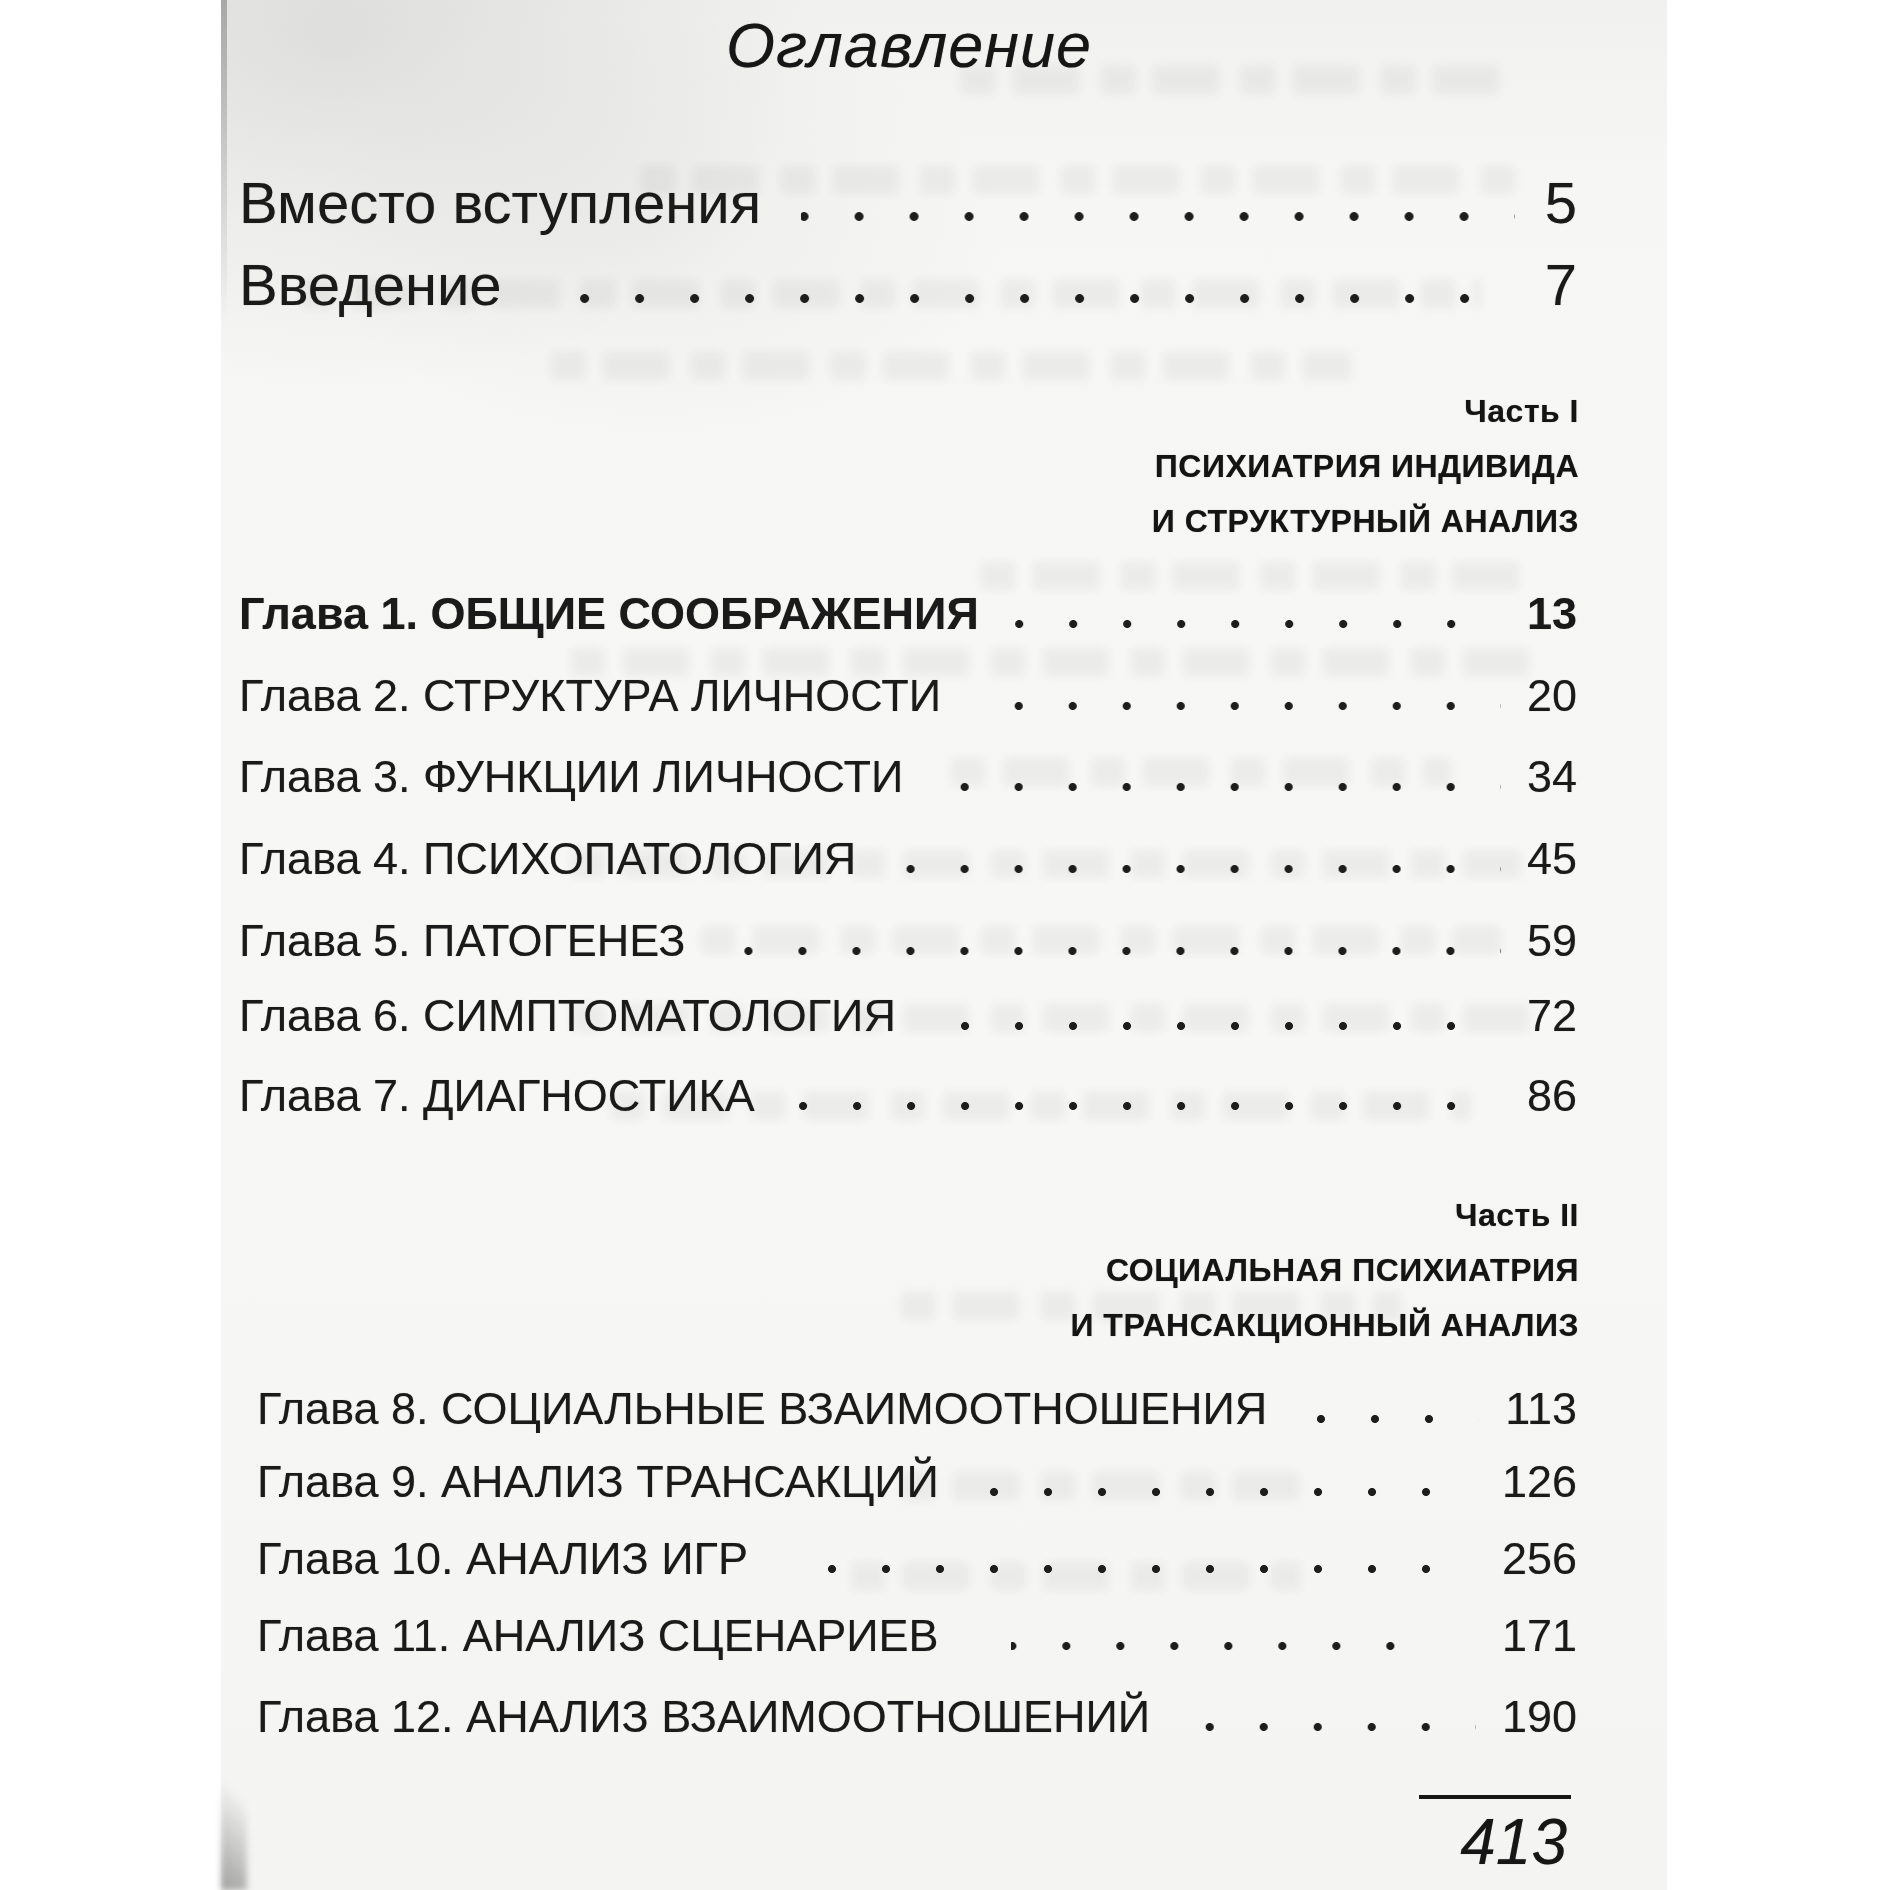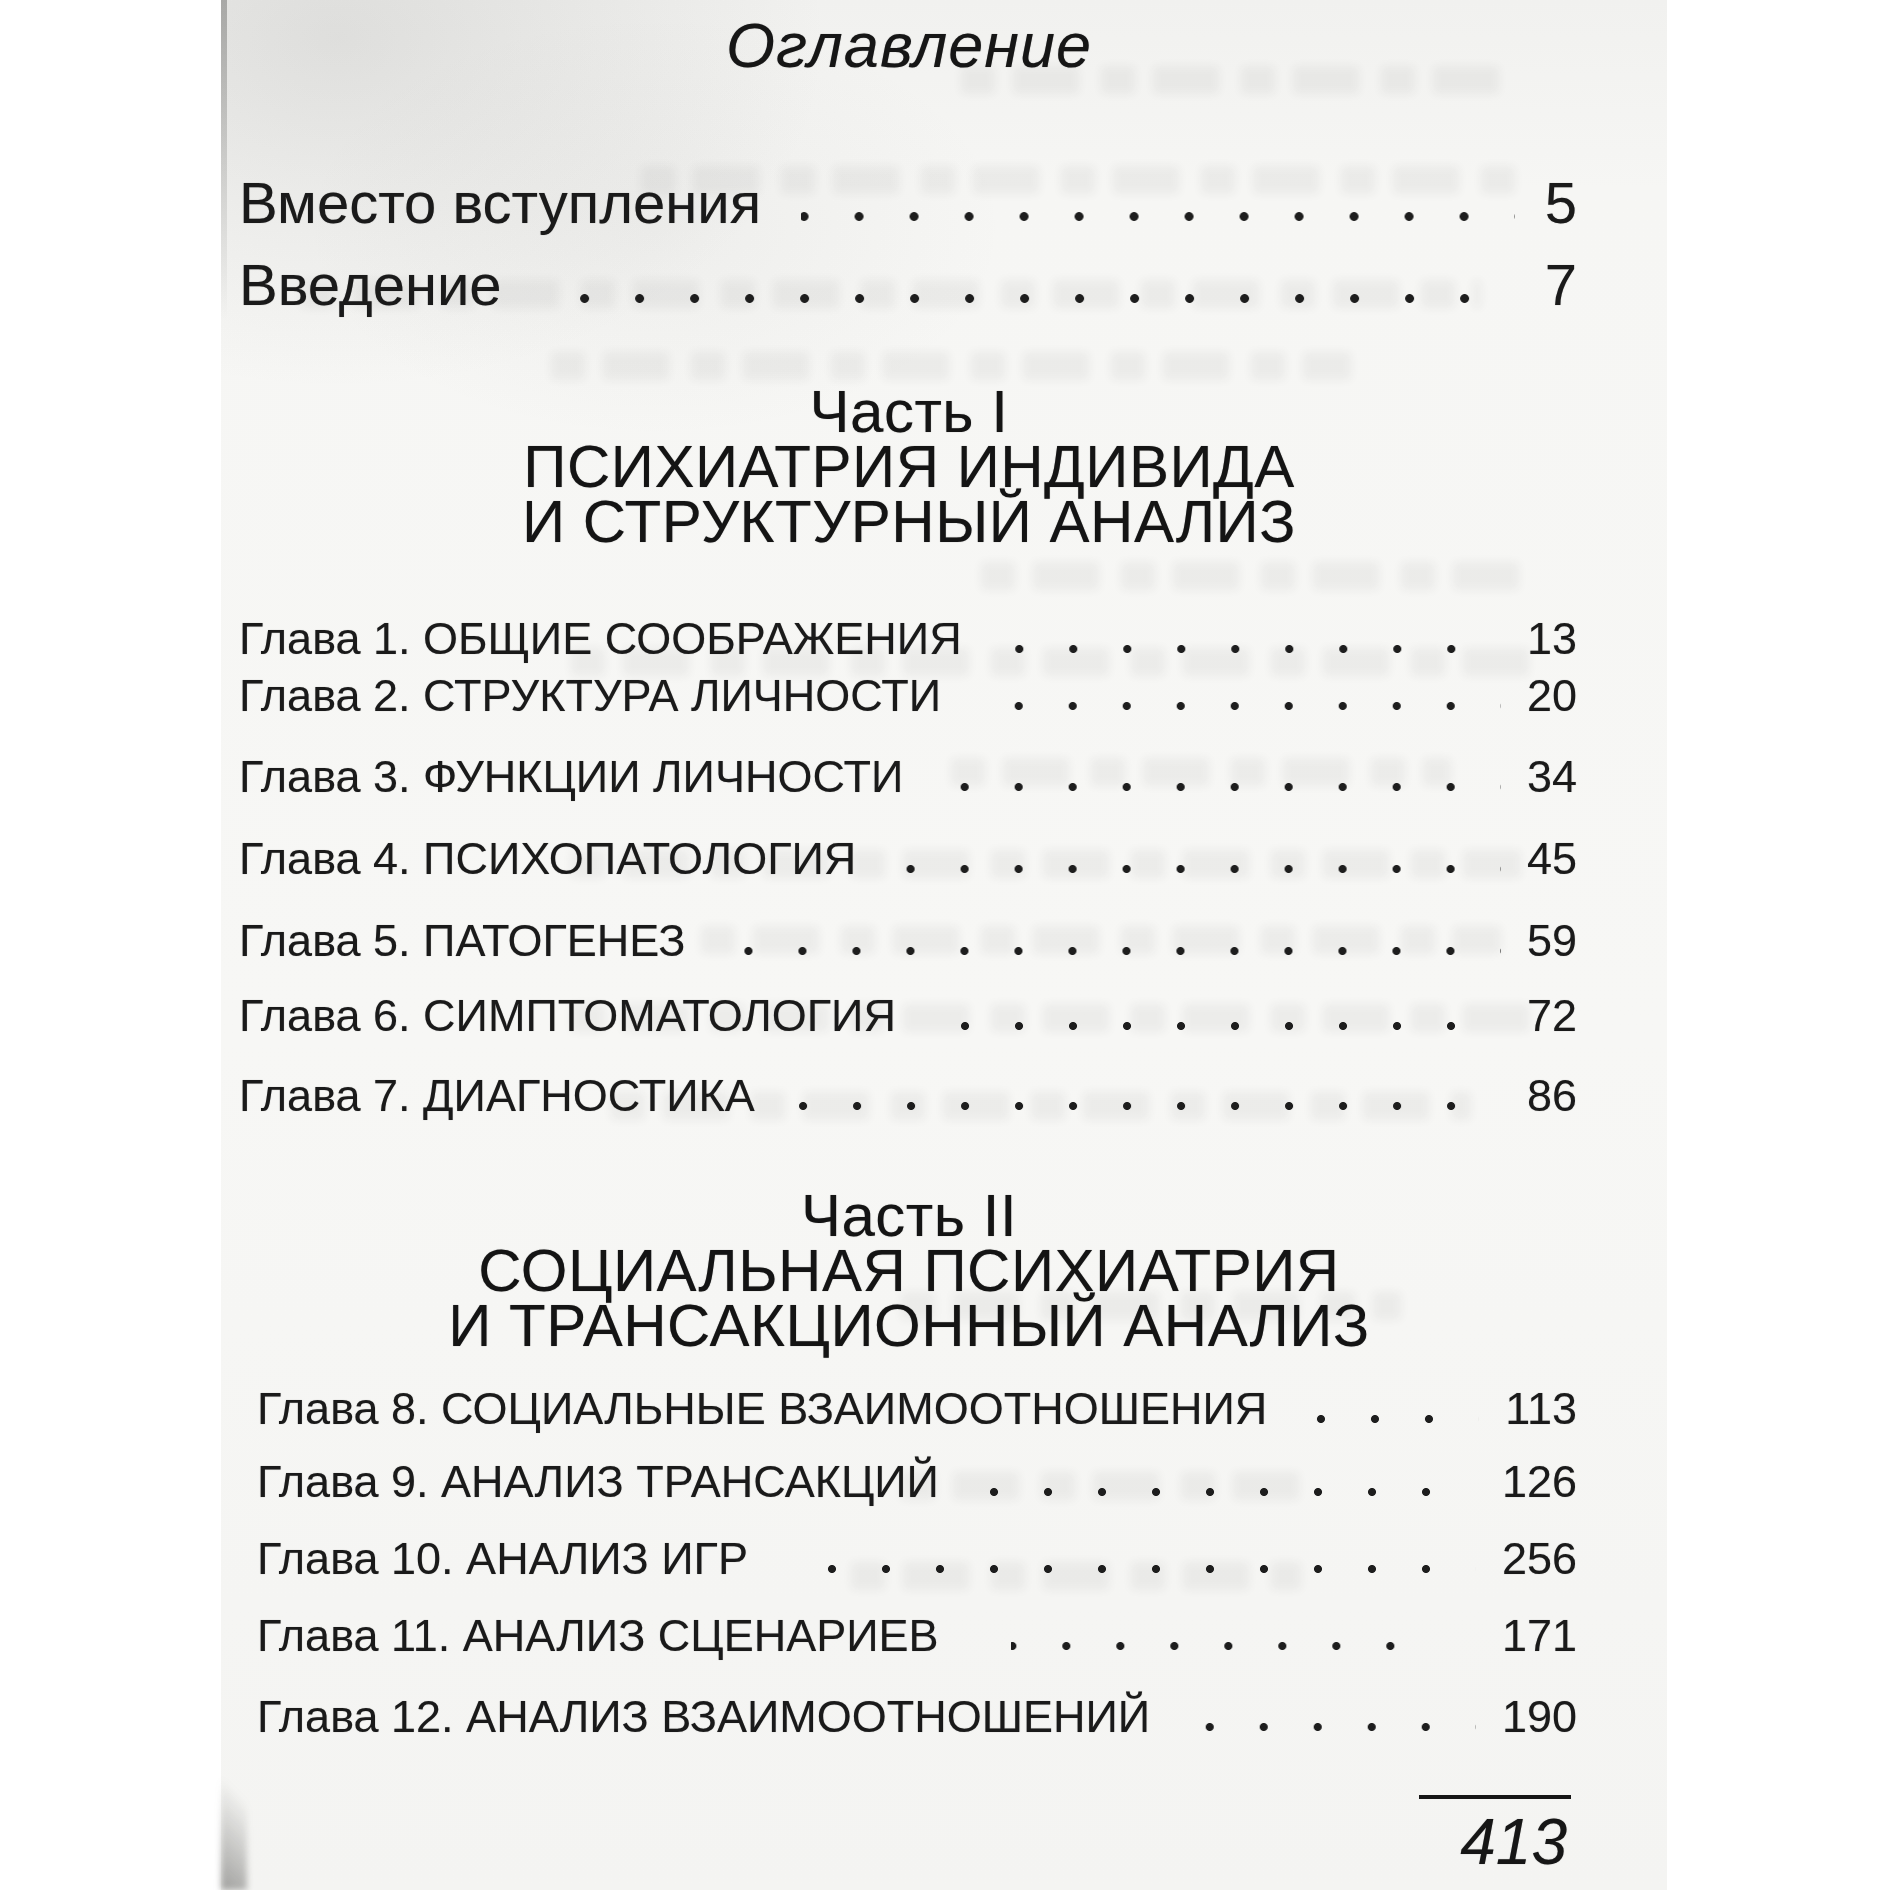--- a/index.html
+++ b/index.html
@@ -98,23 +98,23 @@
   .chapter-row .leader {
     height: 8px;
     margin: 0 26px 10px 36px;
     background-image: radial-gradient(circle at 4px 4px, #1d1d1d 3.6px, rgba(0,0,0,0) 4.4px);
     background-size: 54px 8px;
   }
   .part-heading {
     position: absolute;
     left: 18px;
     width: 1340px;
-    text-align: center;
-    font-weight: 400;
-    font-size: 60px;
+    text-align: right;
+    font-weight: 700;
+    font-size: 32px;
     line-height: 55px;
     letter-spacing: 0.5px;
     color: #141414;
     text-shadow: 0 0 1px rgba(0,0,0,0.45);
   }
   
   .folio-rule {
     position: absolute;
     left: 1198px;
     top: 1795px;
@@ -185,21 +185,21 @@
         </div>
       </div>
 
     <div class="part-heading" style="top:384px;">
       <div>Часть I</div>
       <div>ПСИХИАТРИЯ ИНДИВИДА</div>
       <div>И СТРУКТУРНЫЙ АНАЛИЗ</div>
     </div>
 
     <div id="part1-rows" class="part-1">
-        <div class="row chapter-row" style="top: 614px;">
+        <div class="row chapter-row" style="top: 589px; font-weight: bold;">
           <span class="label">Глава 1. ОБЩИЕ СООБРАЖЕНИЯ</span>
           <span class="leader"></span>
           <span class="num">13</span>
         </div>
         <div class="row chapter-row" style="top: 671px;">
           <span class="label">Глава 2. СТРУКТУРА ЛИЧНОСТИ</span>
           <span class="leader"></span>
           <span class="num">20</span>
         </div>
         <div class="row chapter-row" style="top: 752px;">

